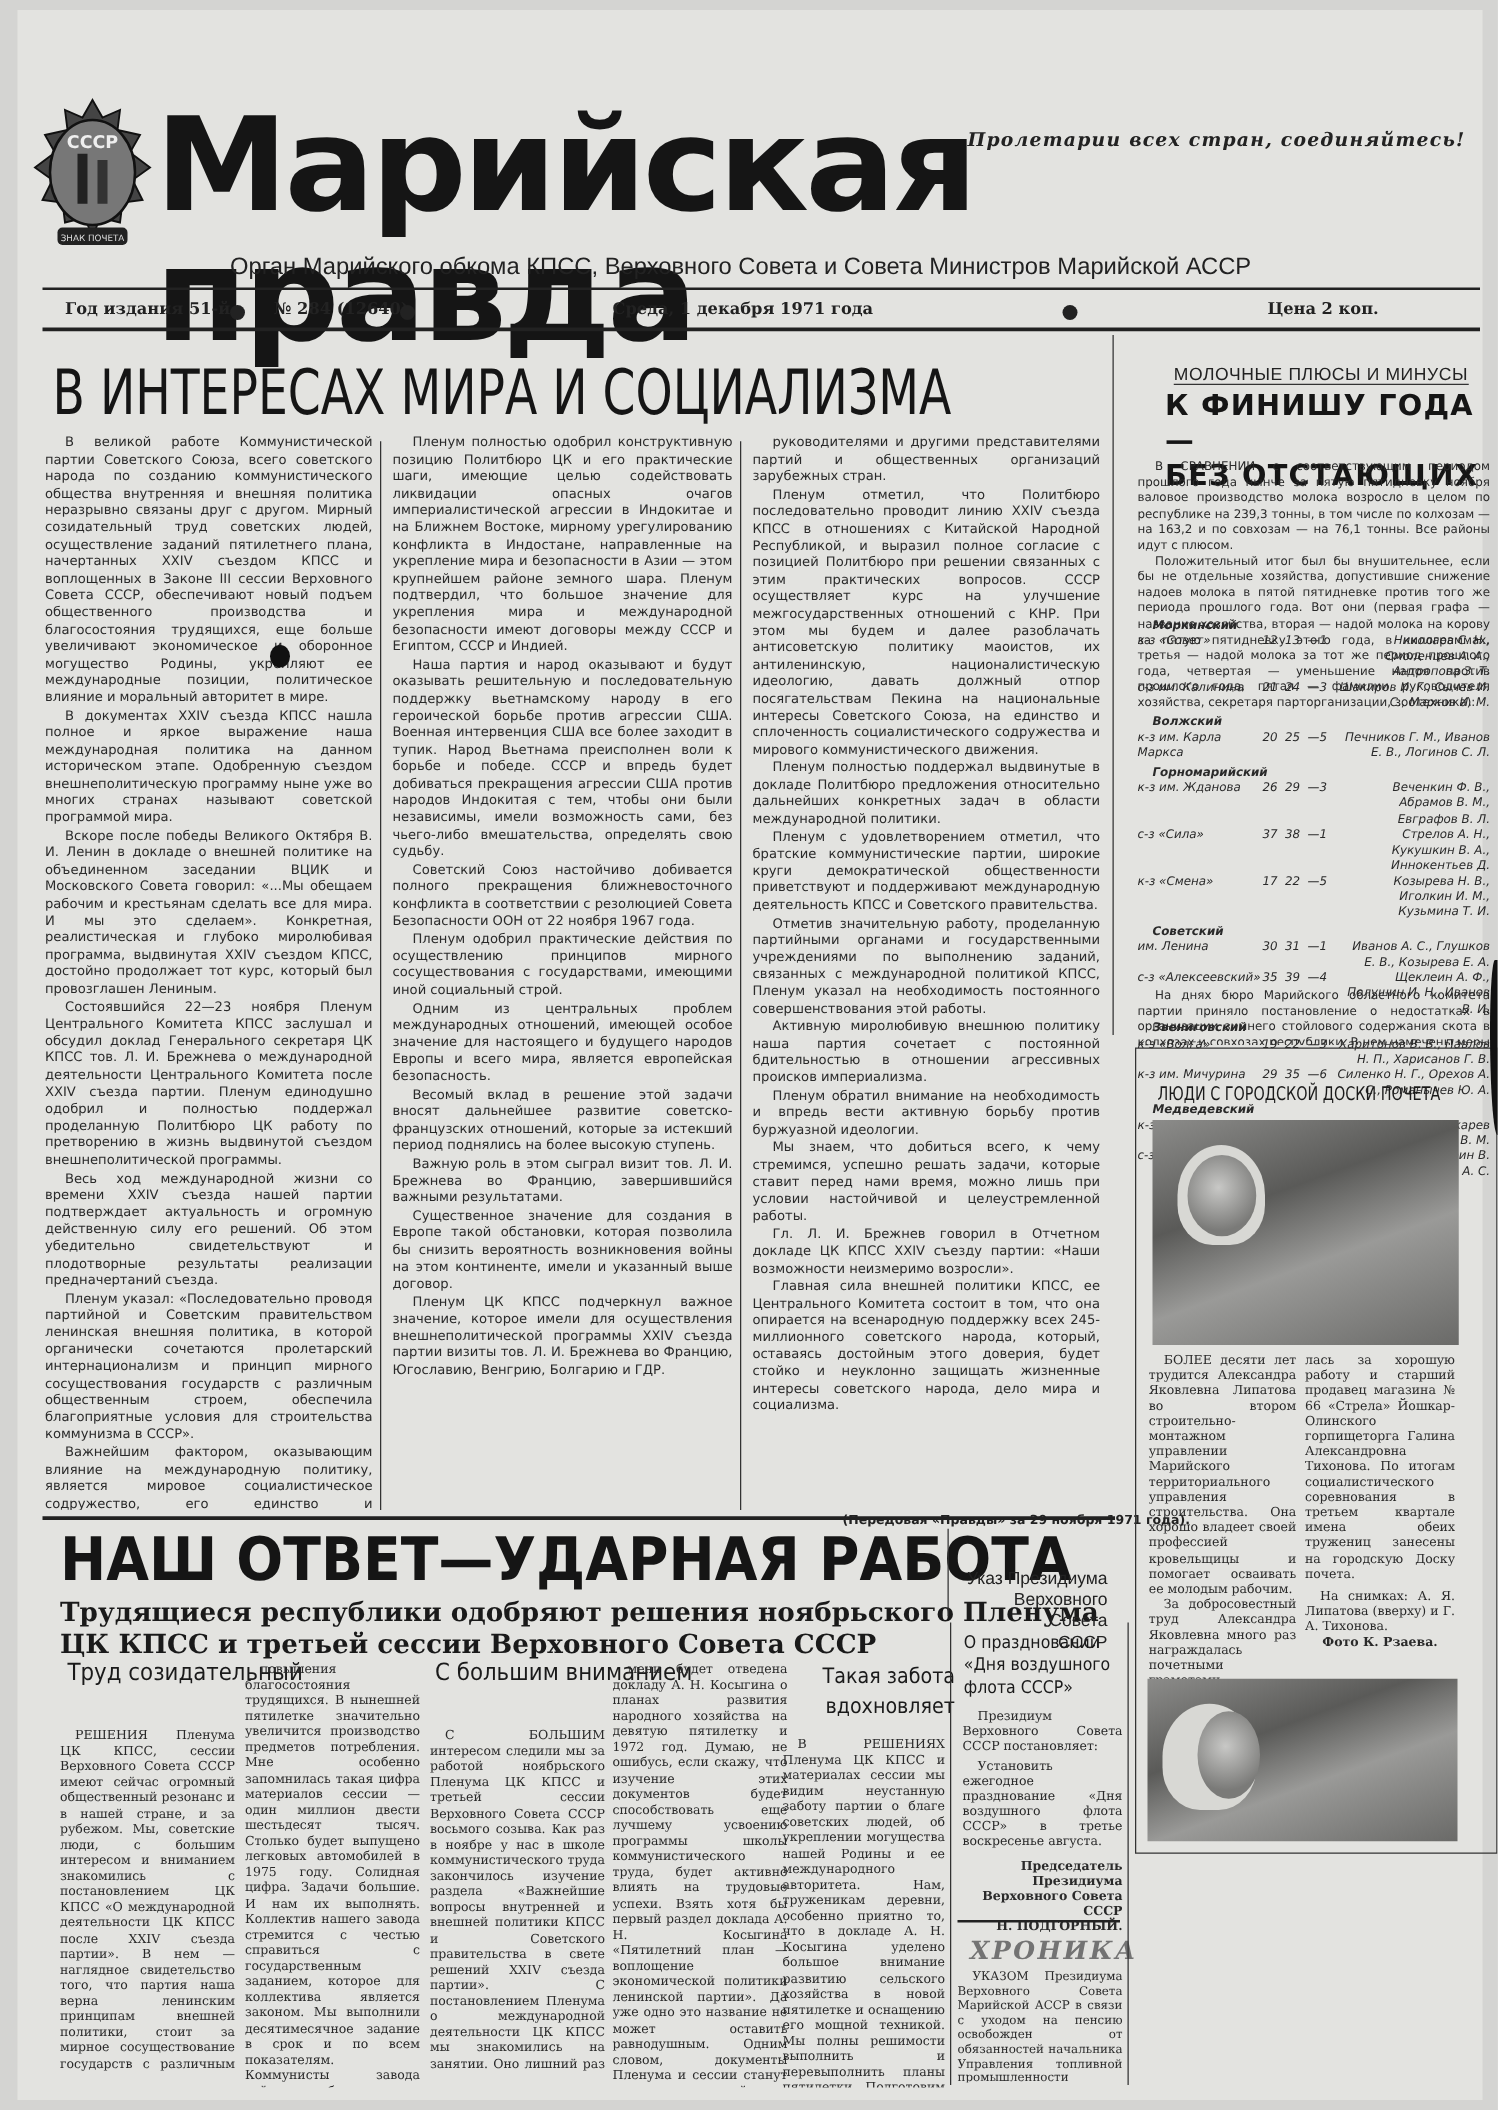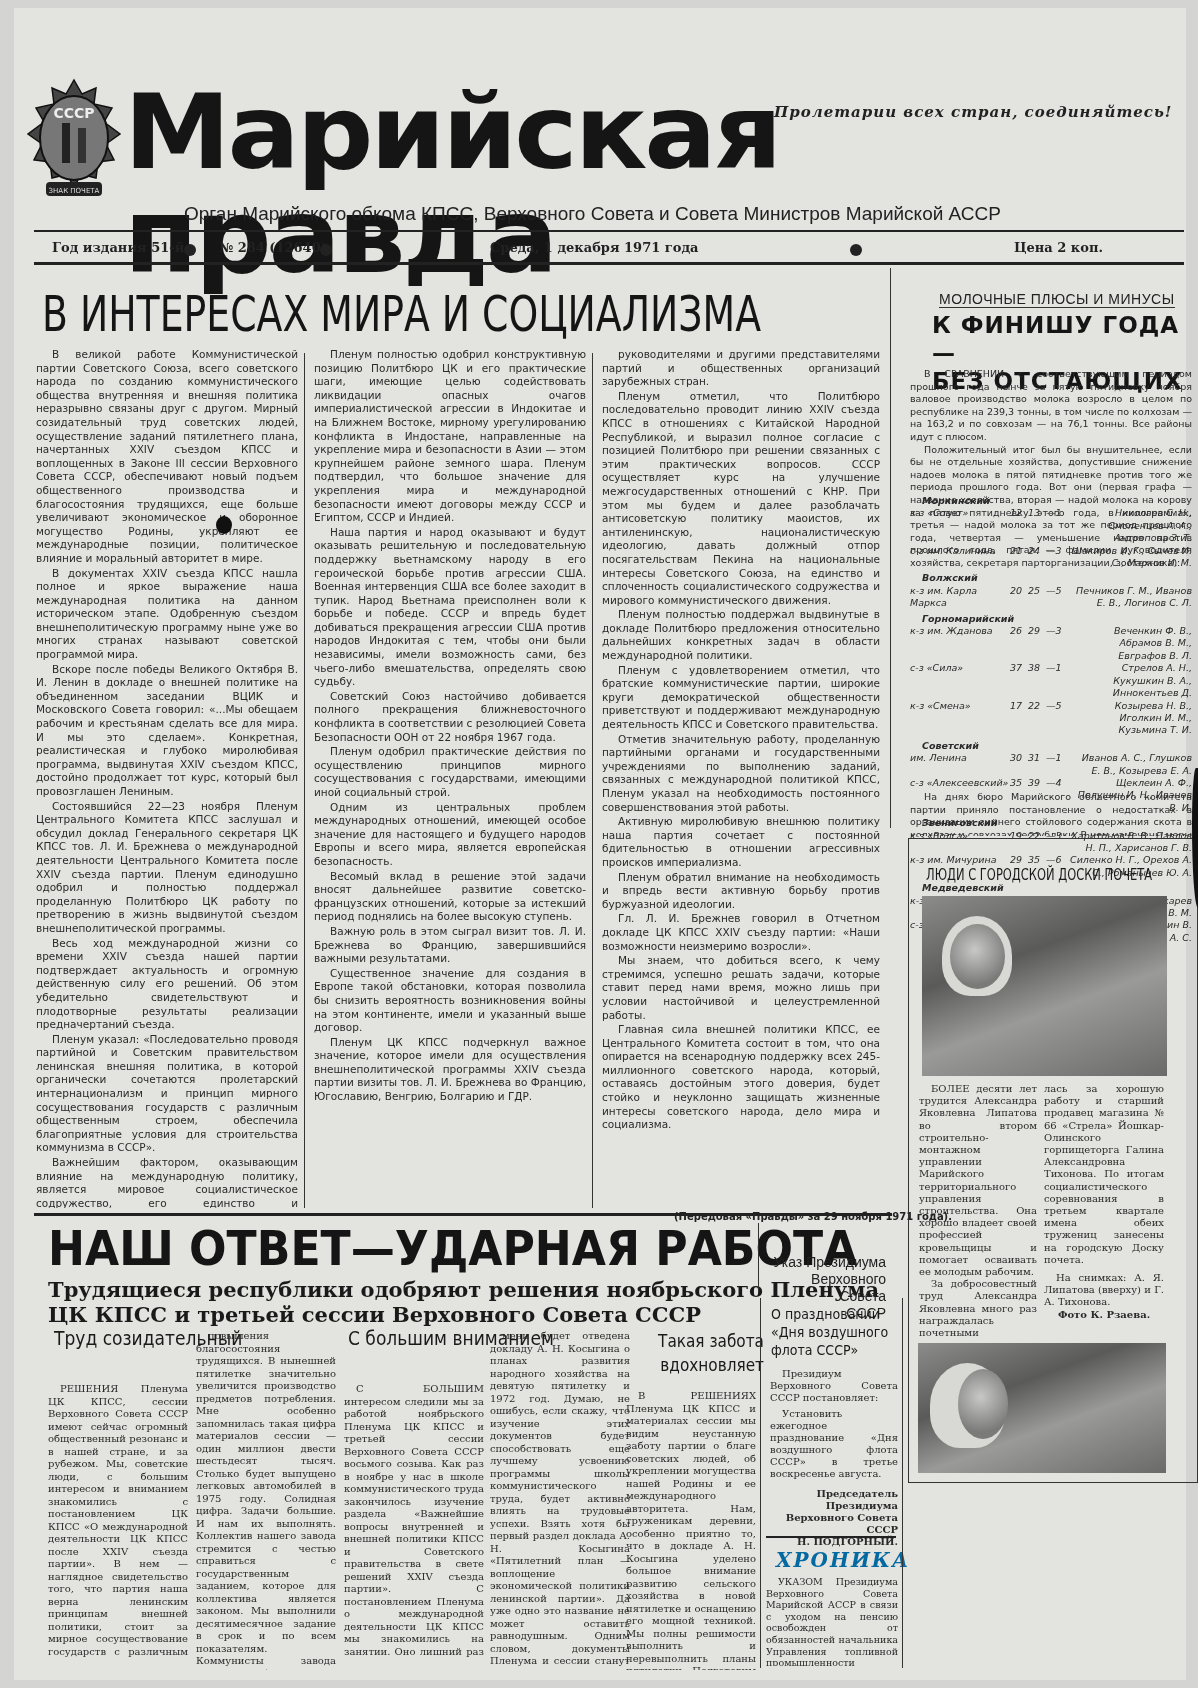--- a/index.html
+++ b/index.html
@@ -44,21 +44,21 @@
 
   
   .bighead { position: absolute; left: 34px; top: 1212px; font-family: "DejaVu Sans", sans-serif; font-weight: 900; font-size: 48px; letter-spacing: 0px; color: #151515; white-space: nowrap; transform: scaleX(0.92); transform-origin: left; }
   .subhead2 { position: absolute; left: 34px; top: 1269px; font-family: "DejaVu Serif", serif; font-weight: bold; font-size: 21px; line-height: 25px; color: #1a1a1a; }
   .ukaz { position: absolute; left: 752px; top: 1222px; width: 120px; font-family: "Liberation Sans", sans-serif; font-size: 14px; line-height: 17px; text-align: right; color: #222; margin-top: 24px; }
   .ahead { position: absolute; font-family: "DejaVu Sans Condensed", "DejaVu Sans", sans-serif; font-size: 19px; line-height: 24px; color: #1a1a1a; text-align: right; }
   .scol { position: absolute; font-family: "DejaVu Serif", serif; font-size: 10px; line-height: 12.5px; color: #2a2a2a; text-align: justify; overflow: hidden; }
   .scol p { text-indent: 12px; }
   .sig { font-weight: bold; text-align: right; }
   .decree-head { position: absolute; left: 757px; top: 1297px; font-family: "DejaVu Sans Condensed", "DejaVu Sans", sans-serif; font-size: 14px; line-height: 18px; color: #1a1a1a; }
-  .chron { position: absolute; left: 762px; top: 1540px; font-family: "DejaVu Serif", serif; font-weight: bold; font-style: italic; font-size: 20px; letter-spacing: 2px; color: #0369a1; }
+  .chron { position: absolute; left: 762px; top: 1540px; font-family: "DejaVu Serif", serif; font-weight: bold; font-style: italic; font-size: 20px; letter-spacing: 2px; color: #737373; }
 </style>
 </head>
 <body>
 
 <div class="page">
 
   <div class="emblem">
     <svg width="100" height="130" viewBox="0 0 100 130">
       <polygon points="50,2 58,16 72,10 70,26 88,30 80,44 96,56 82,66 90,82 74,84 72,100 56,96 50,112 44,96 28,100 26,84 10,82 18,66 4,56 20,44 12,30 30,26 28,10 42,16" fill="#444" stroke="#111" stroke-width="1.5"></polygon>
       <ellipse cx="50" cy="60" rx="34" ry="42" fill="#777" stroke="#111" stroke-width="2"></ellipse>
@@ -108,22 +108,22 @@
   </div>
   <div class="vrule" style="left:578px; top:345px; height:855px;"></div>
   <div class="col" style="left:588px; top:340px; width:278px; height:855px;">
     <p>руководителями и другими представителями партий и общественных организаций зарубежных стран.</p>
     <p>Пленум отметил, что Политбюро последовательно проводит линию XXIV съезда КПСС в отношениях с Китайской Народной Республикой, и выразил полное согласие с позицией Политбюро при решении связанных с этим практических вопросов. СССР осуществляет курс на улучшение межгосударственных отношений с КНР. При этом мы будем и далее разоблачать антисоветскую политику маоистов, их антиленинскую, националистическую идеологию, давать должный отпор посягательствам Пекина на национальные интересы Советского Союза, на единство и сплоченность социалистического содружества и мирового коммунистического движения.</p>
     <p>Пленум полностью поддержал выдвинутые в докладе Политбюро предложения относительно дальнейших конкретных задач в области международной политики.</p>
     <p>Пленум с удовлетворением отметил, что братские коммунистические партии, широкие круги демократической общественности приветствуют и поддерживают международную деятельность КПСС и Советского правительства.</p>
     <p>Отметив значительную работу, проделанную партийными органами и государственными учреждениями по выполнению заданий, связанных с международной политикой КПСС, Пленум указал на необходимость постоянного совершенствования этой работы.</p>
     <p>Активную миролюбивую внешнюю политику наша партия сочетает с постоянной бдительностью в отношении агрессивных происков империализма.</p>
     <p>Пленум обратил внимание на необходимость и впредь вести активную борьбу против буржуазной идеологии.</p>
+    <p>Мы знаем, что добиться всего, к чему стремимся, успешно решать задачи, которые ставит перед нами время, можно лишь при условии настойчивой и целеустремленной работы.</p>
     <p>Гл. Л. И. Брежнев говорил в Отчетном докладе ЦК КПСС XXIV съезду партии: «Наши возможности неизмеримо возросли».</p>
-    <p>Мы знаем, что добиться всего, к чему стремимся, успешно решать задачи, которые ставит перед нами время, можно лишь при условии настойчивой и целеустремленной работы.</p>
     <p>Главная сила внешней политики КПСС, ее Центрального Комитета состоит в том, что она опирается на всенародную поддержку всех 245-миллионного советского народа, который, оставаясь достойным этого доверия, будет стойко и неуклонно защищать жизненные интересы советского народа, дело мира и социализма.</p>
   </div>
   <div class="source">(Передовая «Правды» за 29 ноября 1971 года).</div>
 
   <div class="kicker">МОЛОЧНЫЕ ПЛЮСЫ И МИНУСЫ</div>
   <div class="rhead">
     <div>К ФИНИШУ ГОДА—</div>
     <div>БЕЗ ОТСТАЮЩИХ</div>
   </div>
   <div class="rtext" style="top:360px;">

